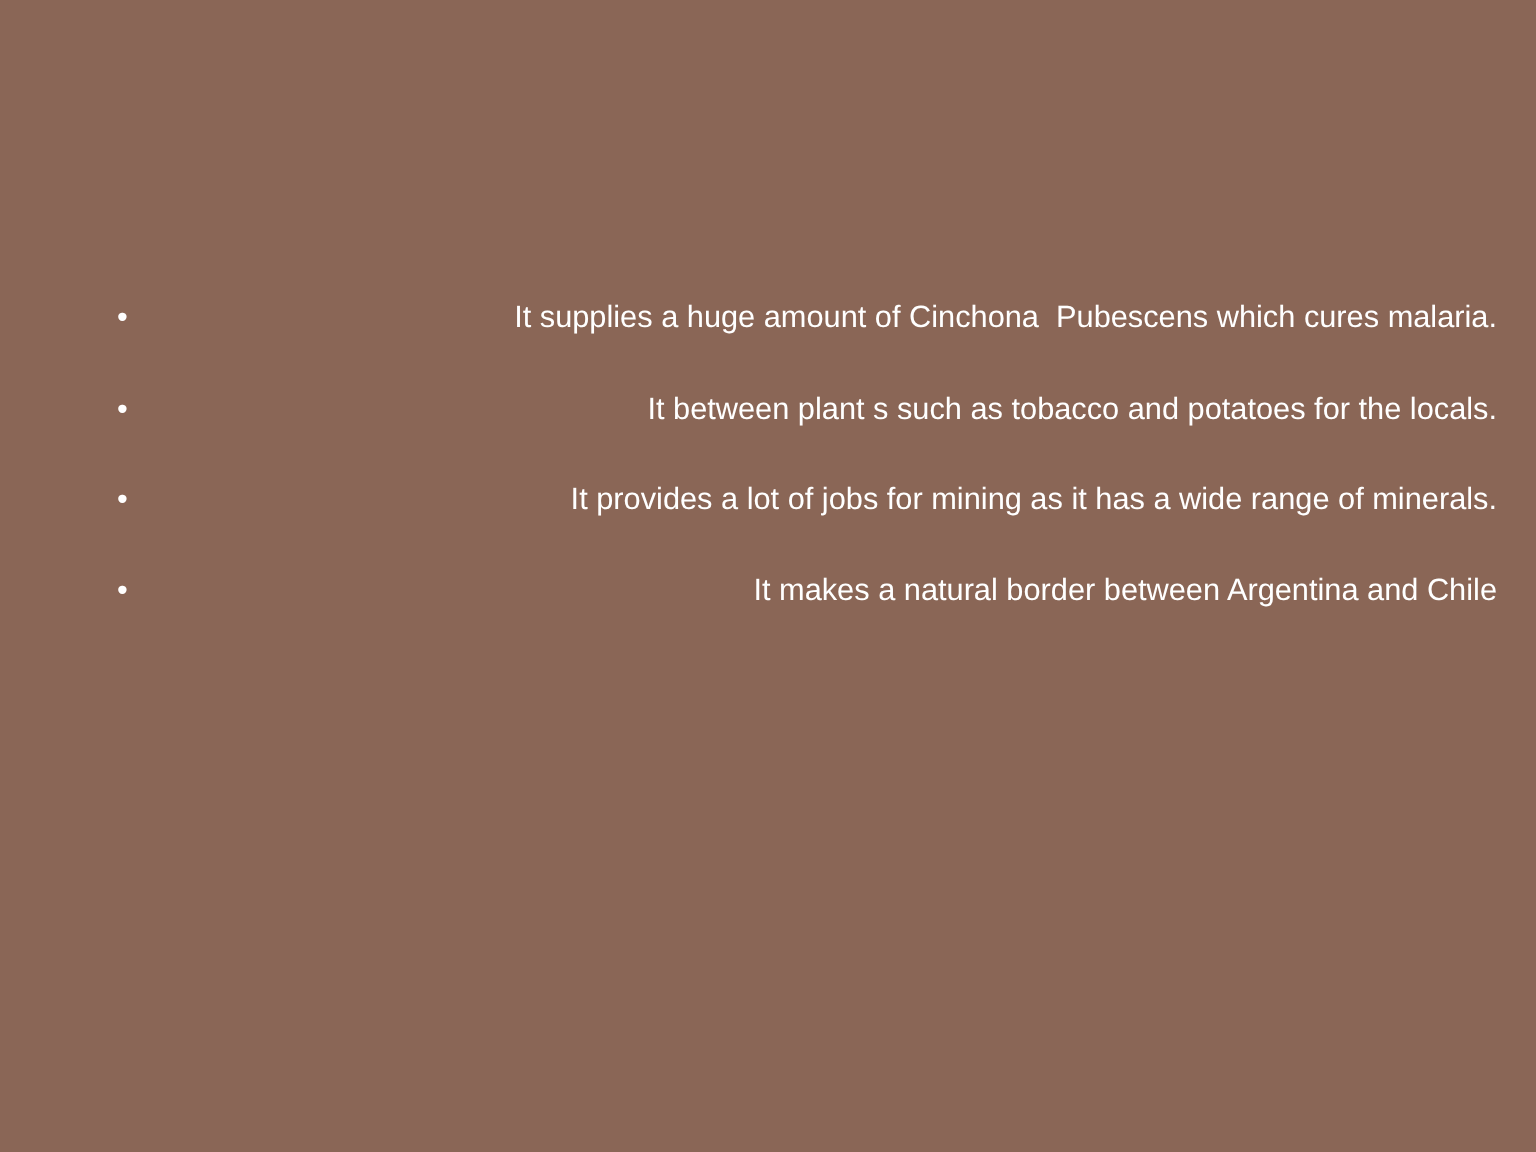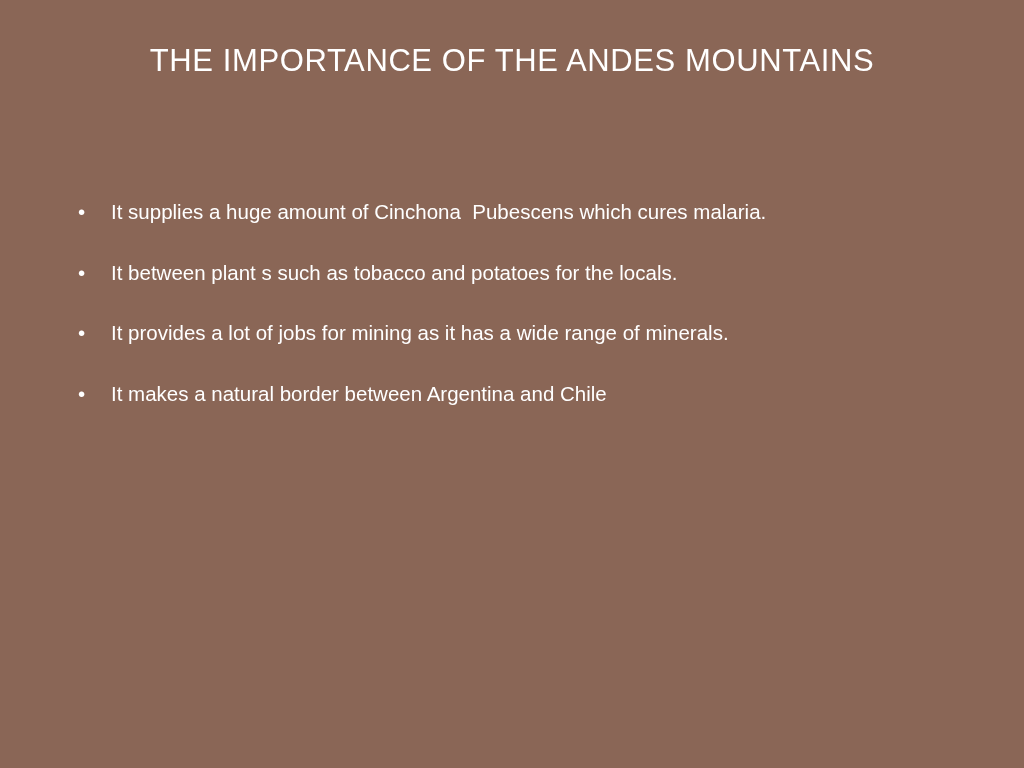--- a/index.html
+++ b/index.html
@@ -49,28 +49,28 @@
   .bullet-marker {
     flex: 0 0 auto;
     width: 33px;
     color: #ffffff;
     font-size: 20.5px;
     line-height: 1.35;
   }
   .bullet-text {
     flex: 1 1 auto;
     white-space: pre;
+    text-align: right;
   }
 </style>
 </head>
 <body>
 
 <div class="slide">
 
-  <div class="slide-title">THE IMPORTANCE OF THE ANDES MOUNTAINS</div>
 
   <div class="bullet-list">
 
     <div class="bullet-item">
       <span class="bullet-marker">•</span>
       <span class="bullet-text">It supplies a huge amount of Cinchona  Pubescens which cures malaria.</span>
     </div>
 
     <div class="bullet-item">
       <span class="bullet-marker">•</span>

